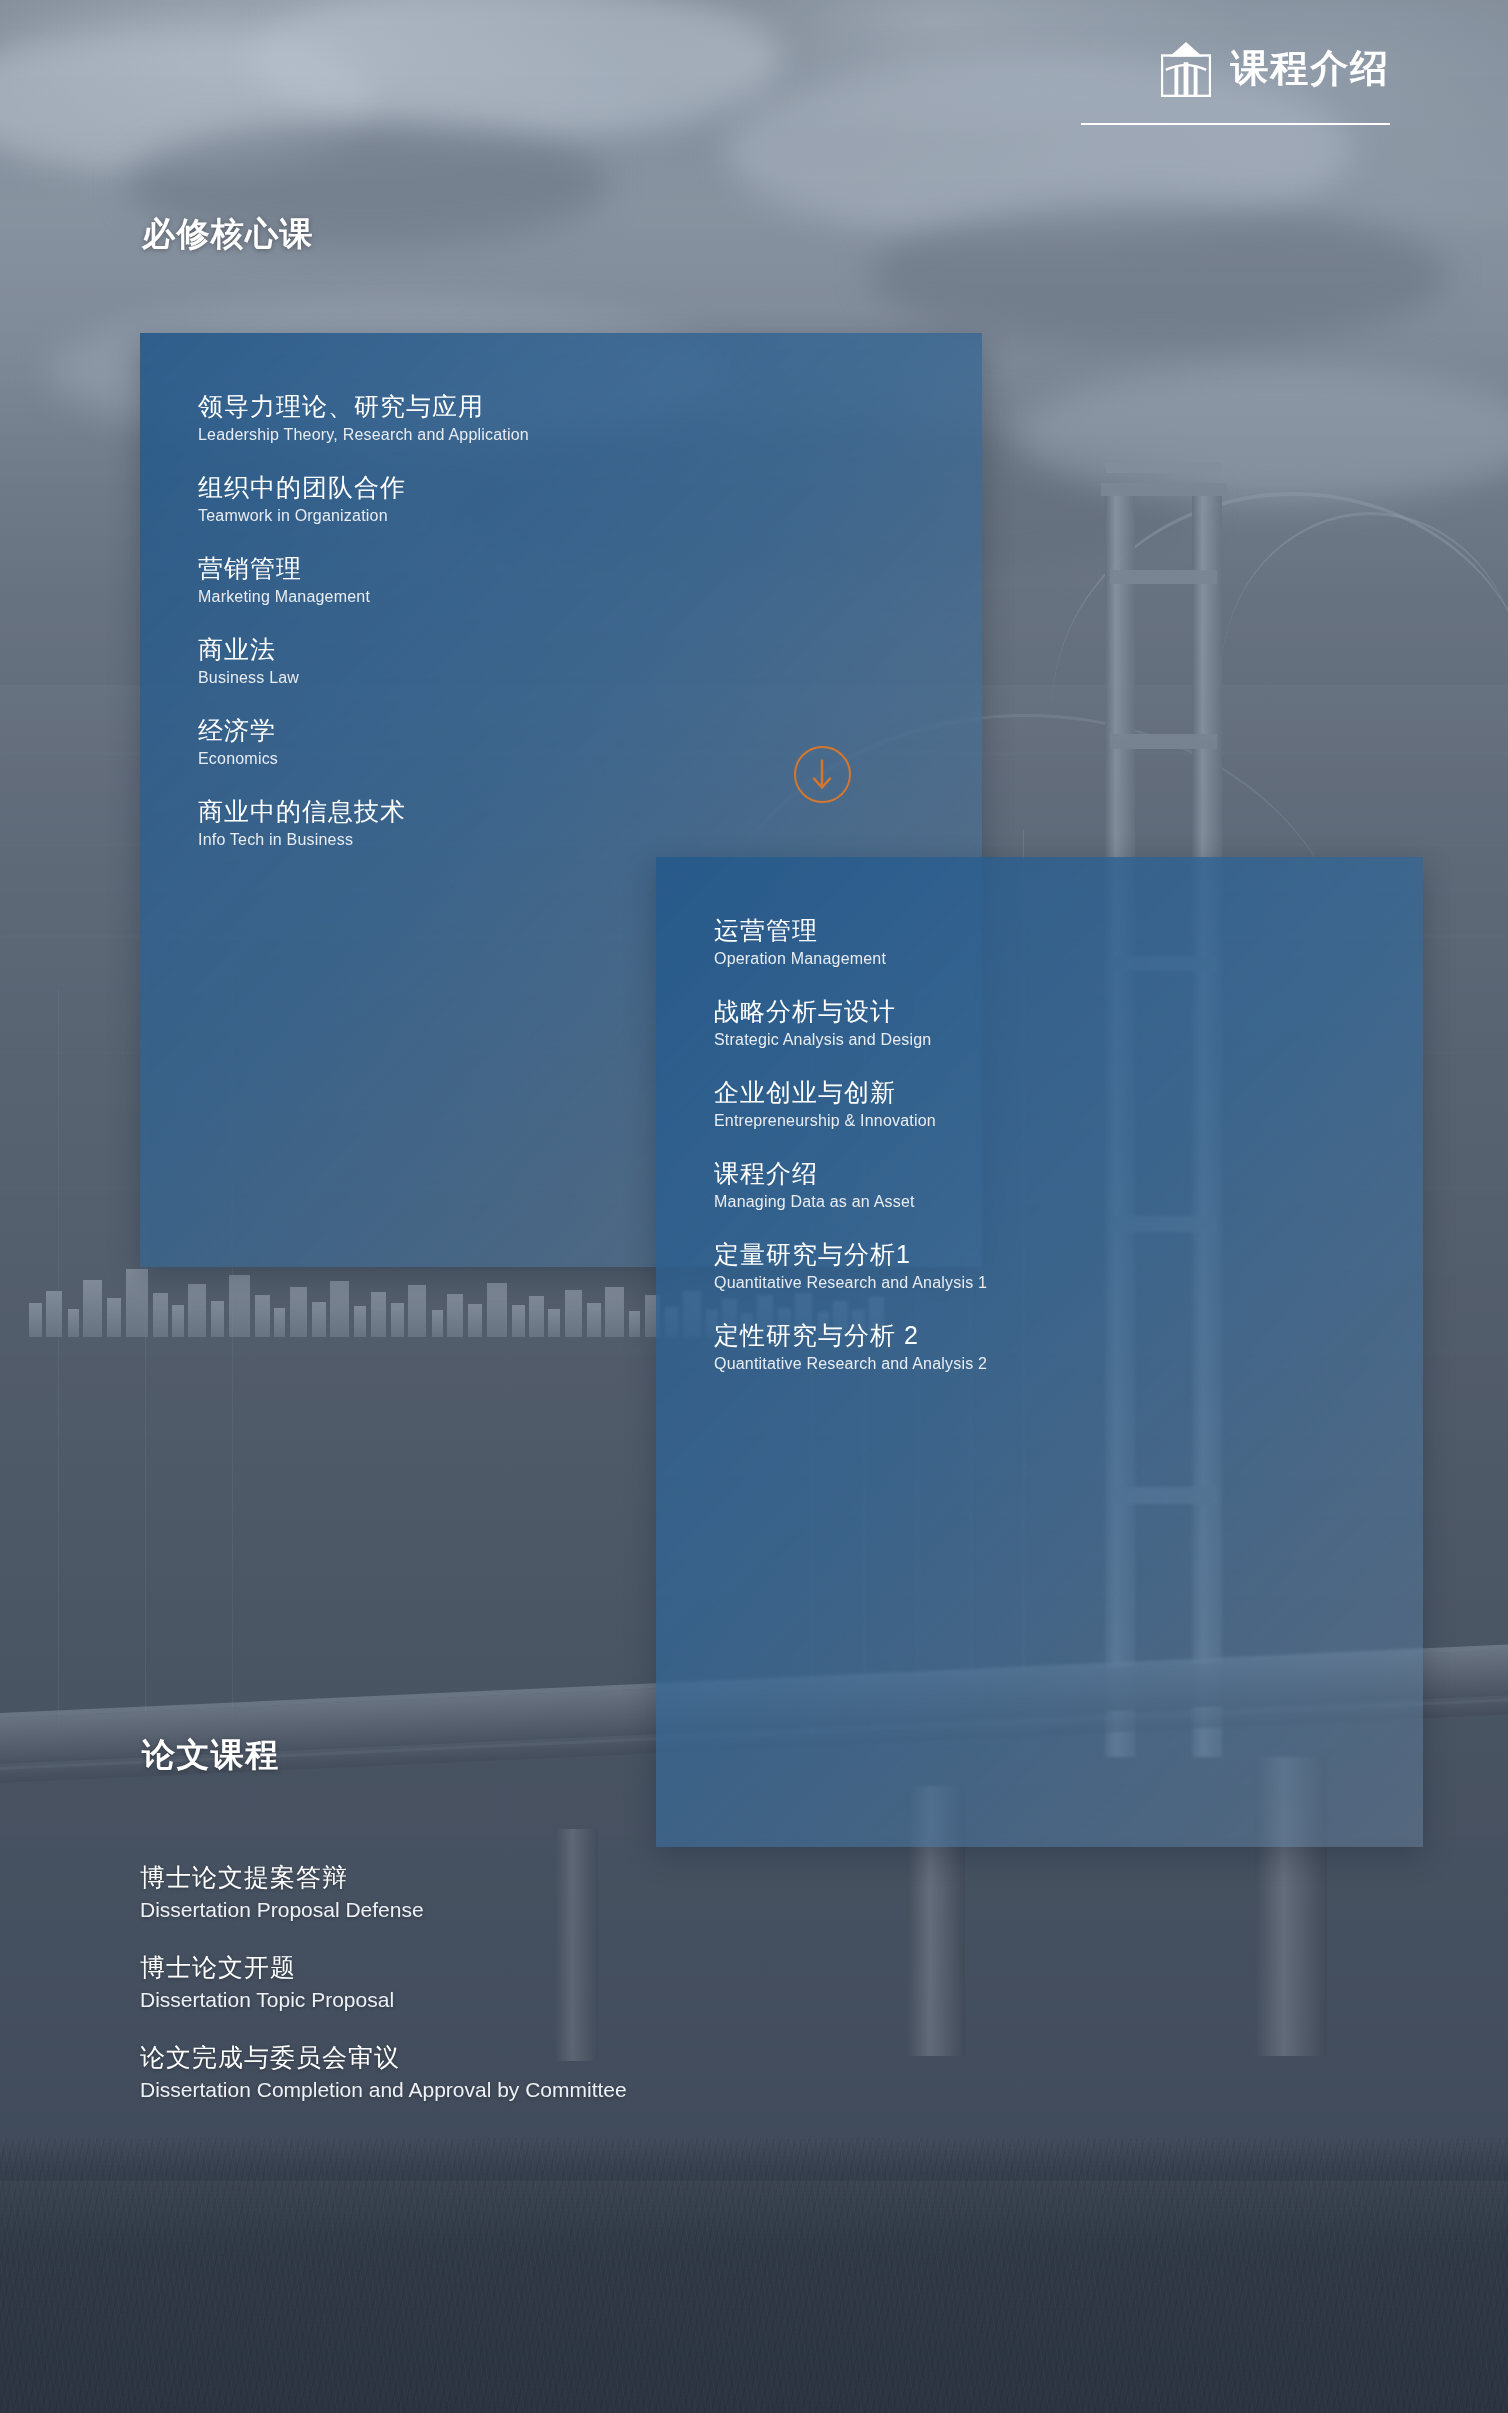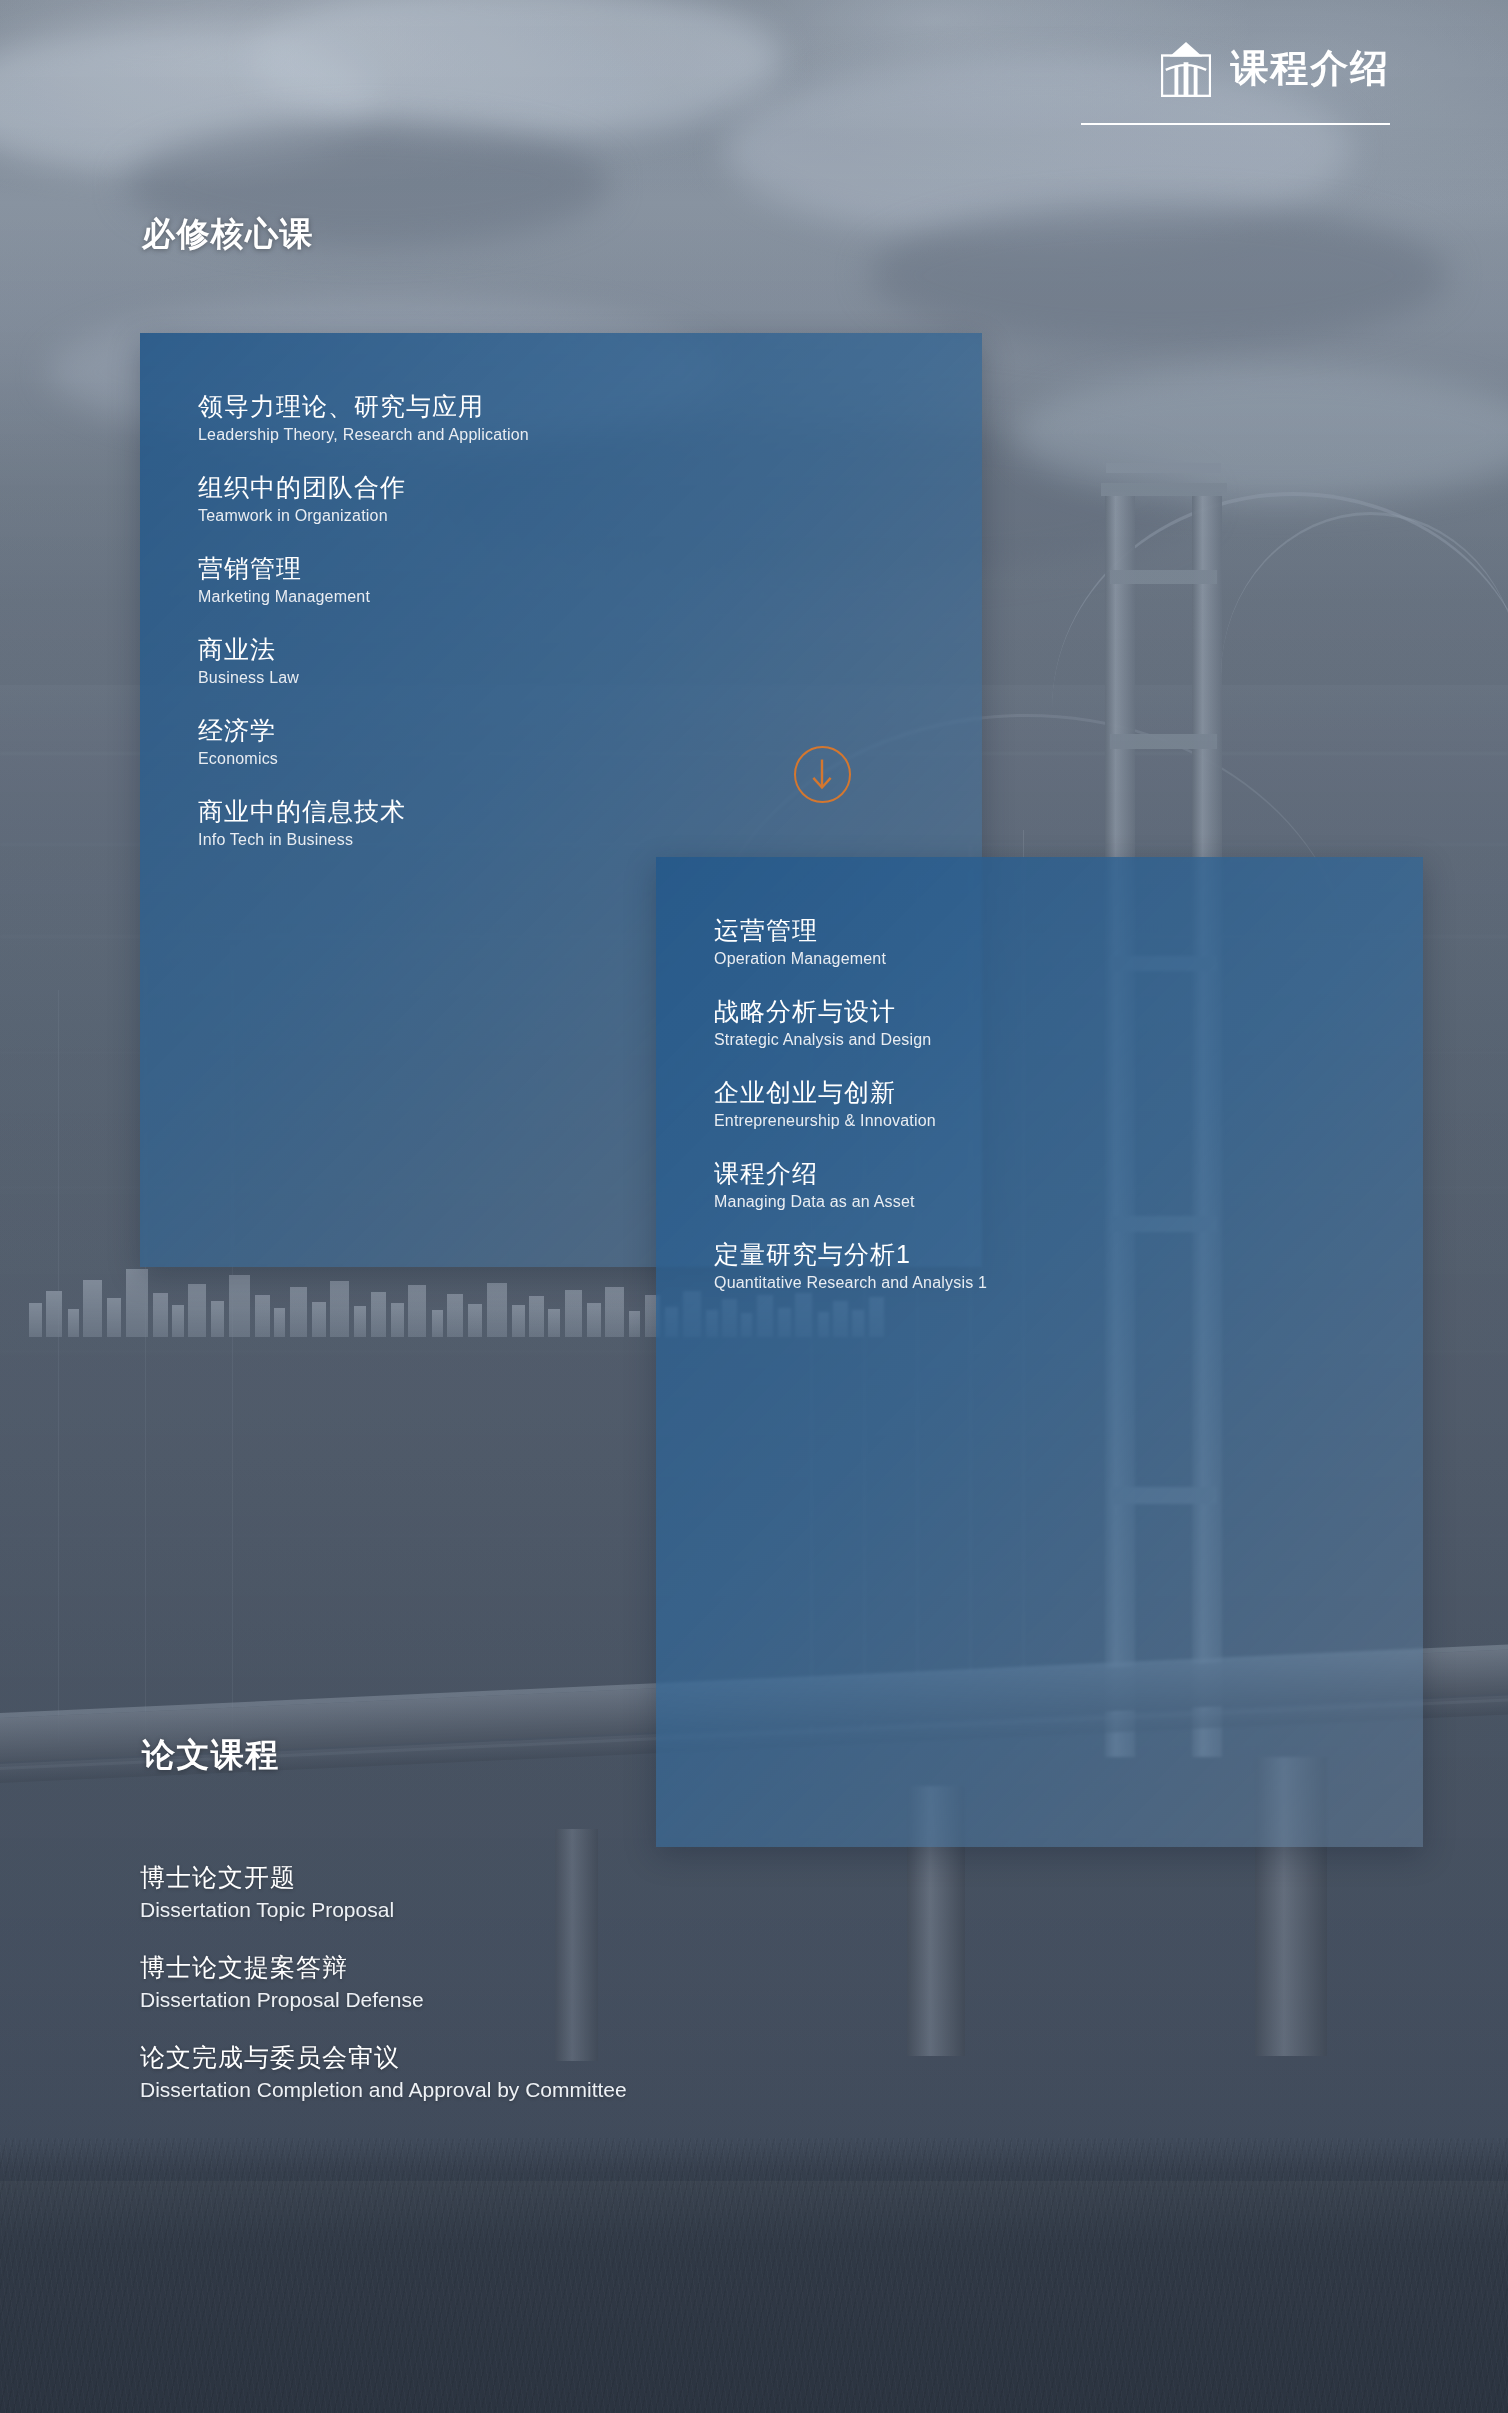--- a/index.html
+++ b/index.html
@@ -455,34 +455,38 @@
         <div class="course-en">Entrepreneurship &amp; Innovation</div>
       </div>
       <div class="course-item">
         <div class="course-cn">课程介绍</div>
         <div class="course-en">Managing Data as an Asset</div>
       </div>
       <div class="course-item">
         <div class="course-cn">定量研究与分析1</div>
         <div class="course-en">Quantitative Research and Analysis 1</div>
       </div>
+      <div class="course-item">
+        <div class="course-cn">定性研究与分析 2</div>
+        <div class="course-en">Quantitative Research and Analysis 2</div>
+      </div>
     </div>
   </div>
 
   <div class="section-title" id="title-thesis">论文课程</div>
 
   <div id="thesis-list">
+    <div class="thesis-item">
+      <div class="thesis-cn">博士论文提案答辩</div>
+      <div class="thesis-en"> Dissertation Proposal Defense</div>
+    </div>
     <div class="thesis-item">
       <div class="thesis-cn">博士论文开题</div>
       <div class="thesis-en">Dissertation Topic Proposal</div>
     </div>
     <div class="thesis-item">
-      <div class="thesis-cn">博士论文提案答辩</div>
-      <div class="thesis-en"> Dissertation Proposal Defense</div>
-    </div>
-    <div class="thesis-item">
       <div class="thesis-cn">论文完成与委员会审议</div>
       <div class="thesis-en">Dissertation Completion and Approval by Committee</div>
     </div>
   </div>
 
 </div>
 
 
 </body></html>

